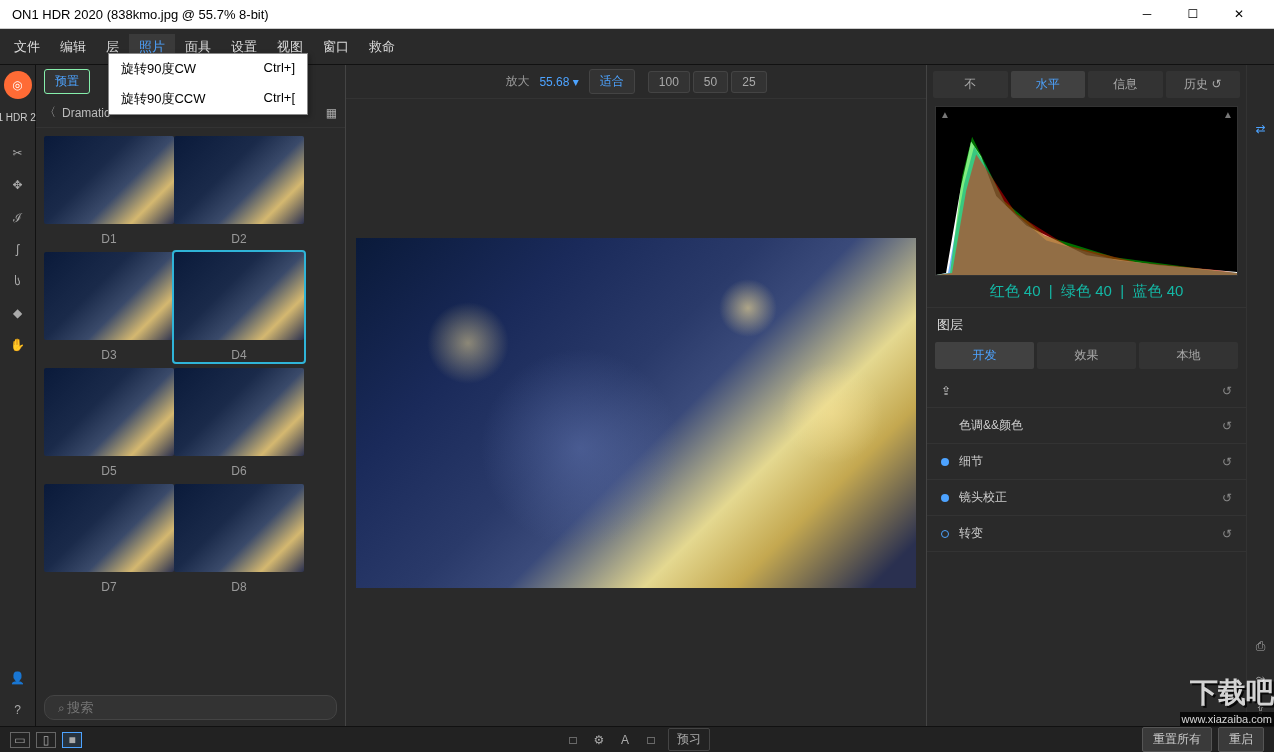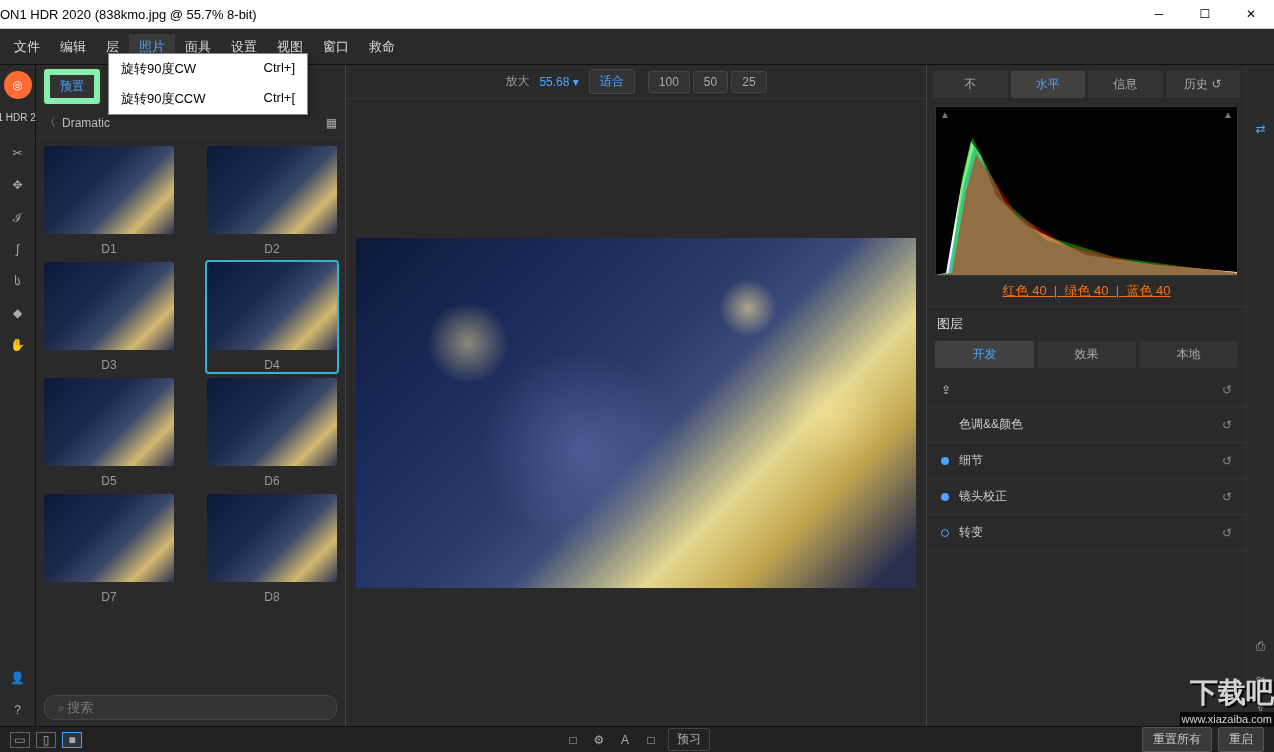--- a/index.html
+++ b/index.html
@@ -1,39 +1,39 @@
 <!DOCTYPE html>
 <html><head>
 <meta charset="utf-8">
 <style>
 * { margin: 0; padding: 0; box-sizing: border-box; font-family: "Microsoft YaHei", Arial, sans-serif; }
 body { background: #2a2a2a; color: #aaa; font-size: 12px; width: 1274px; height: 752px; overflow: hidden; display: flex; flex-direction: column; }
-.titlebar { background: #fff; color: #000; height: 29px; display: flex; align-items: center; padding: 0 0; border-bottom: 1px solid #ccc; }
+.titlebar { background: #fff; color: #000; height: 29px; display: flex; align-items: center; padding: 0 12px; border-bottom: 1px solid #ccc; }
 .titlebar .title { flex: 1; font-size: 13px; }
 .titlebar .winbtn { width: 46px; height: 29px; display: flex; align-items: center; justify-content: center; cursor: pointer; }
 .menubar { background: #2a2a2a; height: 36px; display: flex; align-items: center; padding: 0 4px; border-bottom: 1px solid #111; }
 .menubar .mi { padding: 4px 10px; color: #ddd; cursor: pointer; font-size: 13px; }
 .menubar .mi.active { background: #3a3a3a; color: #4da3ff; }
 .dropdown { position: absolute; top: 53px; left: 108px; background: #fff; color: #000; border: 1px solid #888; box-shadow: 2px 2px 5px rgba(0,0,0,.3); z-index: 100; width: 200px; }
 .dropdown .drow { display: flex; justify-content: space-between; padding: 6px 12px; cursor: pointer; font-size: 13px; }
 .below-menu { display: flex; flex: 1; min-height: 0; }
 .tools-col { width: 36px; background: #2a2a2a; border-right: 1px solid #111; display: flex; flex-direction: column; align-items: center; padding-top: 4px; }
 .tools-col .tool { width: 28px; height: 28px; margin: 2px 0; display: flex; align-items: center; justify-content: center; color: #aaa; cursor: pointer; border-radius: 3px; }
 .tools-col .tool.brand { background: #ff6b35; color: #fff; border-radius: 50%; }
 .tools-col .tool.blue { color: #4da3ff; }
 .tools-col .spacer { flex: 1; }
 .left-panel { width: 310px; background: #2a2a2a; border-right: 1px solid #444; display: flex; flex-direction: column; position: relative; }
 .left-panel .hdr { display:flex; align-items:center; padding:4px 8px; gap:8px; }
-.left-panel .pill { background:#333; border:6px solid #86efac; color:#4da3ff; padding:3px 10px; border-radius:3px; font-size:12px; }
+.left-panel .pill { background:#333; border:1px solid #86efac; color:#4da3ff; padding:3px 10px; border-radius:3px; font-size:12px; }
 .left-panel .crumbs { display:flex; align-items:center; padding:6px 8px; border-bottom:1px solid #333; }
 .left-panel .crumbs .back { color:#aaa; margin-right:6px; cursor:pointer; }
 .left-panel .crumbs .name { flex:1; color:#bbb; }
 .left-panel .crumbs .gridico { color:#aaa; cursor:pointer; }
 .presets { flex:1; overflow:auto; padding:8px; }
-.preset-row { display:flex; gap:18px; margin-bottom:6px;justify-content:space-between; }
+.preset-row { display:flex; margin-bottom:6px; }
 .preset { width:130px; display:flex; flex-direction:column; align-items:center; cursor:pointer; }
 .preset .thumb { width:130px; height:88px; background:linear-gradient(135deg,#0a1a3a,#1a2a4a 40%,#3a4a6a 60%,#d4b870 80%,#2a3050); border-radius:2px; }
 .preset.selected { outline:2px solid #2fb4d8; border-radius:2px; }
 .preset .lab { margin-top:8px; color:#999; font-size:12px; }
 .search-row { padding:6px 8px; display:flex; align-items:center; gap:6px; }
 .search-row input { flex:1; background:#333; border:1px solid #444; color:#aaa; padding:4px 22px; border-radius:10px; }
 .center { flex:1; display:flex; flex-direction:column; background:#2a2a2a; min-width:0; }
 .center-top { height:34px; display:flex; align-items:center; justify-content:center; gap:10px; border-bottom:1px solid #333; }
 .center-top .zlbl { color:#999; }
 .center-top .zval { color:#4da3ff; }
@@ -44,21 +44,21 @@
 .canvas::before { content:""; position:absolute; inset:0; background:radial-gradient(circle at 20% 30%, rgba(255,230,150,.5) 0%, transparent 8%), radial-gradient(circle at 70% 20%, rgba(255,230,150,.6) 0%, transparent 6%), radial-gradient(circle at 85% 50%, rgba(255,230,150,.4) 0%, transparent 10%), radial-gradient(circle at 40% 60%, rgba(100,120,180,.5) 0%, transparent 25%); }
 .right-panel { width:320px; background:#2a2a2a; border-left:1px solid #444; display:flex; flex-direction:column; }
 .right-panel .tabs { display:flex; margin:6px 6px 4px 6px; gap:3px; }
 .right-panel .tabs .tab { flex:1; text-align:center; padding:5px 0; background:#333; color:#aaa; cursor:pointer; font-size:12px; border-radius:2px; }
 .right-panel .tabs .tab.active { background:#414141; color:#4da3ff; }
 .histo { margin:4px 8px 0 8px; height:170px; background:#000; position:relative; display:flex; align-items:flex-end; overflow:hidden; border:1px solid #333; }
 .histo .tri { position:absolute; top:2px; font-size:10px; color:#777; }
 .histo .tri.l { left:4px; }
 .histo .tri.r { right:4px; }
 .histo svg { width:100%; height:100%; }
-.rgbline { text-align:center; padding:6px 0; color:#f97316; font-size:13px; border-bottom:1px solid #333;text-decoration:underline; }
+.rgbline { text-align:center; padding:6px 0; color:#14b8a6; font-size:15px; border-bottom:1px solid #333; }
 .section-title { padding:8px 10px; color:#ddd; font-size:13px; }
 .subtabs { display:flex; margin:0 8px 6px 8px; gap:3px; }
 .subtabs .st { flex:1; text-align:center; padding:5px 0; background:#333; color:#aaa; cursor:pointer; border-radius:2px; }
 .subtabs .st.active { background:#414141; color:#4da3ff; }
 .panel-row { display:flex; align-items:center; padding:9px 14px; border-bottom:1px solid #333; color:#ccc; cursor:pointer; }
 .panel-row .bullet { width:8px; height:8px; border-radius:50%; background:#4da3ff; margin-right:10px; }
 .panel-row .bullet.hollow { background:transparent; border:1.5px solid #4da3ff; }
 .panel-row .rlbl { flex:1; }
 .panel-row .rico { color:#888; }
 .right-tools { width:28px; background:#2a2a2a; display:flex; flex-direction:column; align-items:center; padding-top:48px; border-left:1px solid #333; }

